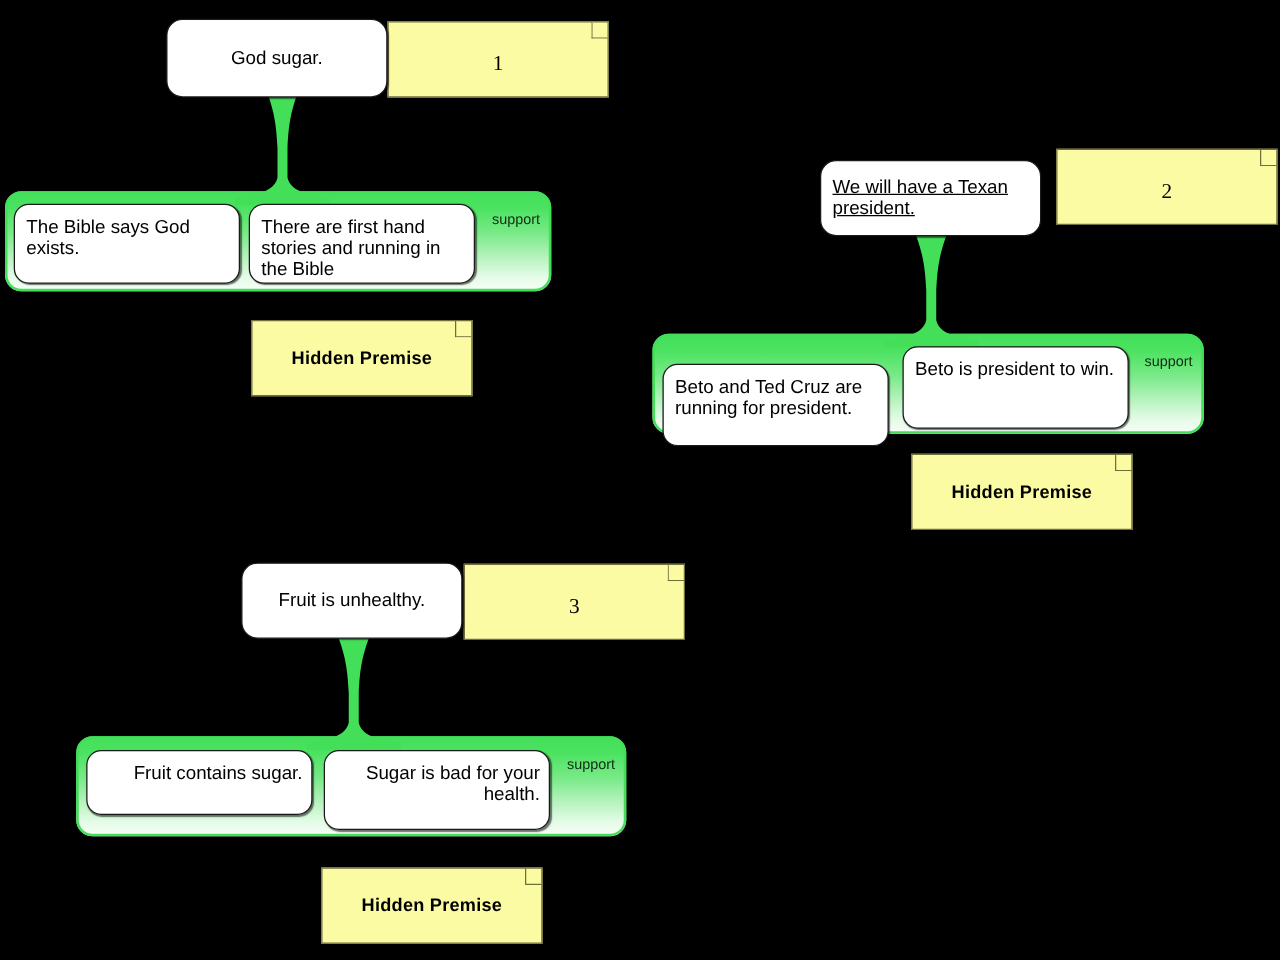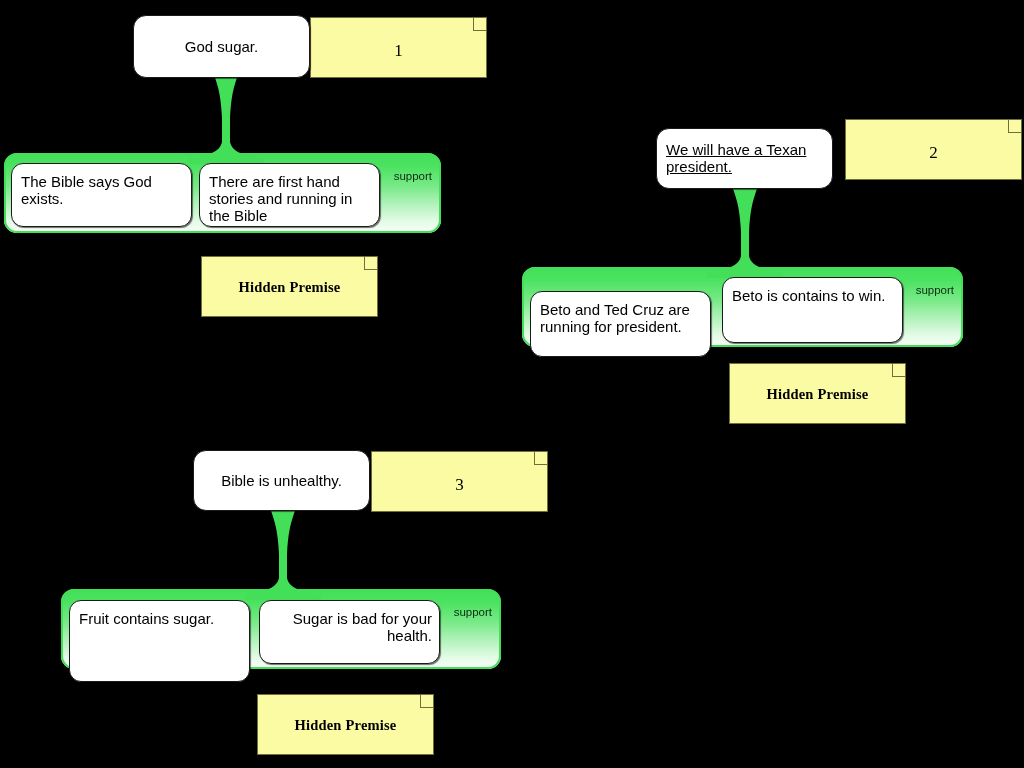--- a/index.html
+++ b/index.html
@@ -110,21 +110,21 @@
     position: absolute;
     left: 0;
     right: 0;
     text-align: center;
   }
   .note.number .note-text {
     font-family: "Liberation Serif", serif;
     font-size: 17px;
   }
   .note.hidden-premise .note-text {
-    font-family: Liberation Serif, serif;
+    font-family: Liberation Sans, sans-serif;
     font-size: 14.5px;
     font-weight: 700;
     letter-spacing: 0.2px;
   }
 </style>
 </head>
 <body>
 
 <div id="canvas">
 
@@ -180,51 +180,51 @@
     </div>
 
     <div class="support-band" style="left:522px; top:267px; width:441px; height:80px;">
       <div class="support-label">support</div>
     </div>
 
     <div class="box" style="left:530px; top:291px; width:181px; height:66px;">
       <div class="box-text" style="top:9px;">Beto and Ted Cruz are running for president.</div>
     </div>
     <div class="box" style="left:722px; top:277px; width:181px; height:66px;">
-      <div class="box-text" style="top:9px;">Beto is contains to win.</div>
+      <div class="box-text" style="top:9px;">Beto is president to win.</div>
     </div>
 
     <div class="note hidden-premise" style="left:729px; top:363px; width:177px; height:61px;">
       <span class="note-fold"></span>
       <div class="note-text" style="top:22px;">Hidden Premise</div>
     </div>
   </div>
 
   <div>
 
     <svg class="connector" style="left:245px; top:508px; width:76px; height:92px;" viewBox="0 0 76 92" preserveAspectRatio="none">
       <path d="M 25 0 L 51 0 C 45 16 43 26 42 46 L 42 70
                C 44 80 56 84 76 86 L 76 92 L 0 92 L 0 86
                C 20 84 32 80 34 70 L 34 46 C 33 26 31 16 25 0 Z" fill="#43df59"></path>
     </svg>
 
     <div class="box conclusion-box centered" style="left:193px; top:450px; width:177px; height:61px;">
-      <div class="box-text" style="top:21px;">Bible is unhealthy.</div>
+      <div class="box-text" style="top:21px;">Fruit is unhealthy.</div>
     </div>
 
     <div class="note number" style="left:371px; top:451px; width:177px; height:61px;">
       <span class="note-fold"></span>
       <div class="note-text" style="top:23px;">3</div>
     </div>
 
     <div class="support-band" style="left:61px; top:589px; width:440px; height:80px;">
       <div class="support-label">support</div>
     </div>
 
-    <div class="box" style="left:69px; top:600px; width:181px; height:82px;">
+    <div class="box" style="left:69px; top:600px; width:181px; height:52px;text-align:right;">
       <div class="box-text" style="top:9px;">Fruit contains sugar.</div>
     </div>
     <div class="box" style="left:259px; top:600px; width:181px; height:64px;">
       <div class="box-text" style="top:9px;text-align:right;">Sugar is bad for your health.</div>
     </div>
 
     <div class="note hidden-premise" style="left:257px; top:694px; width:177px; height:61px;">
       <span class="note-fold"></span>
       <div class="note-text" style="top:22px;">Hidden Premise</div>
     </div>

